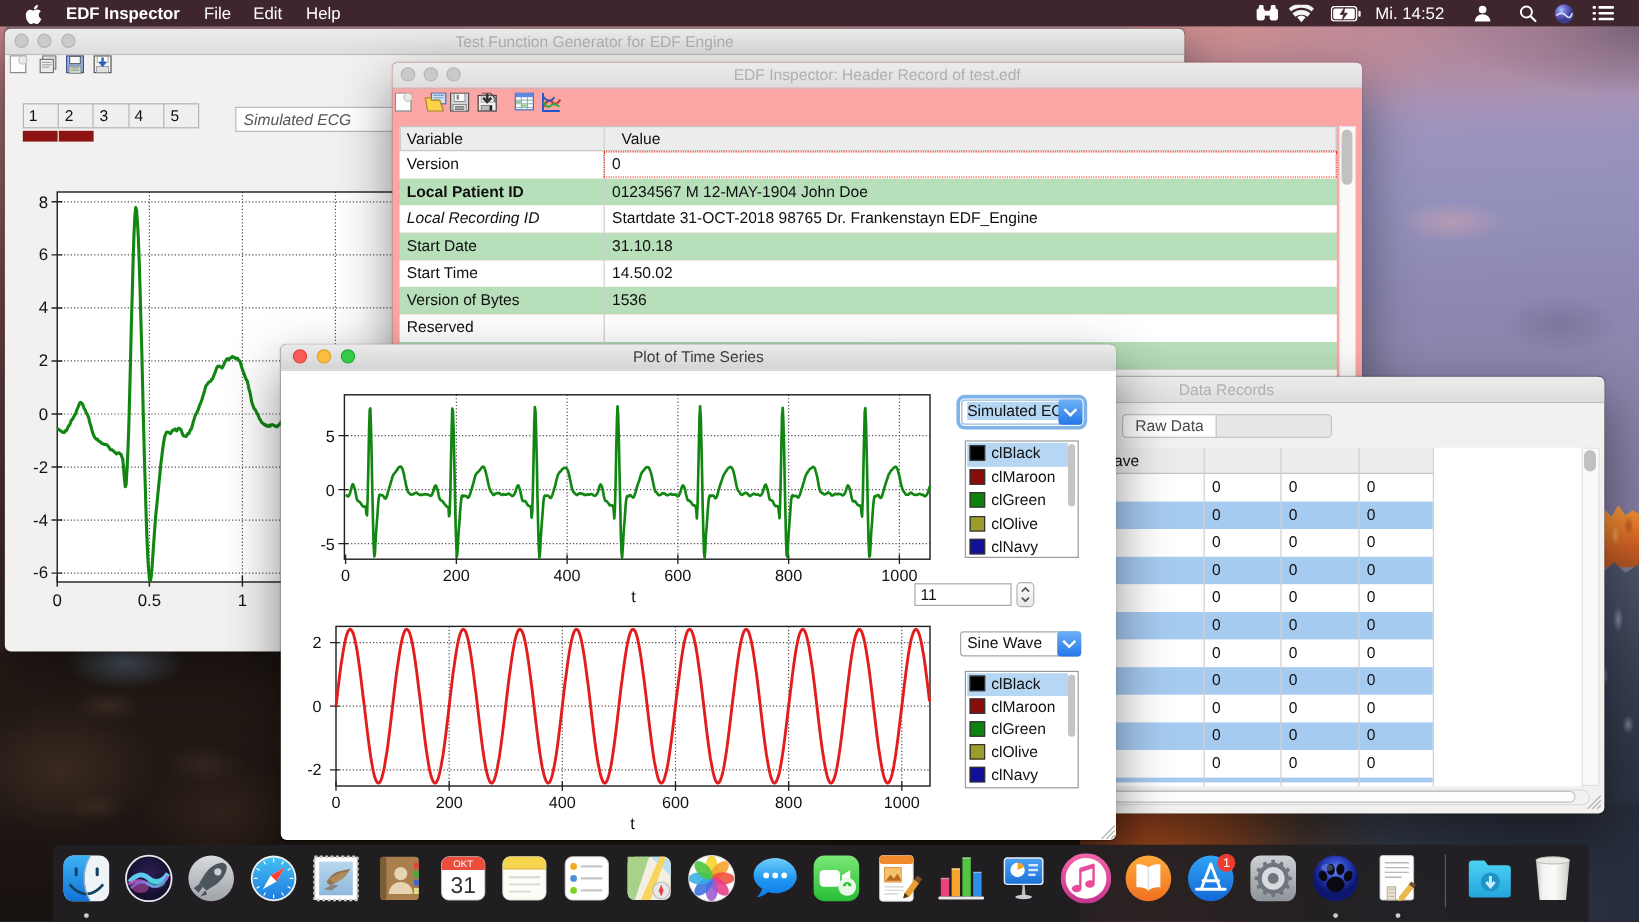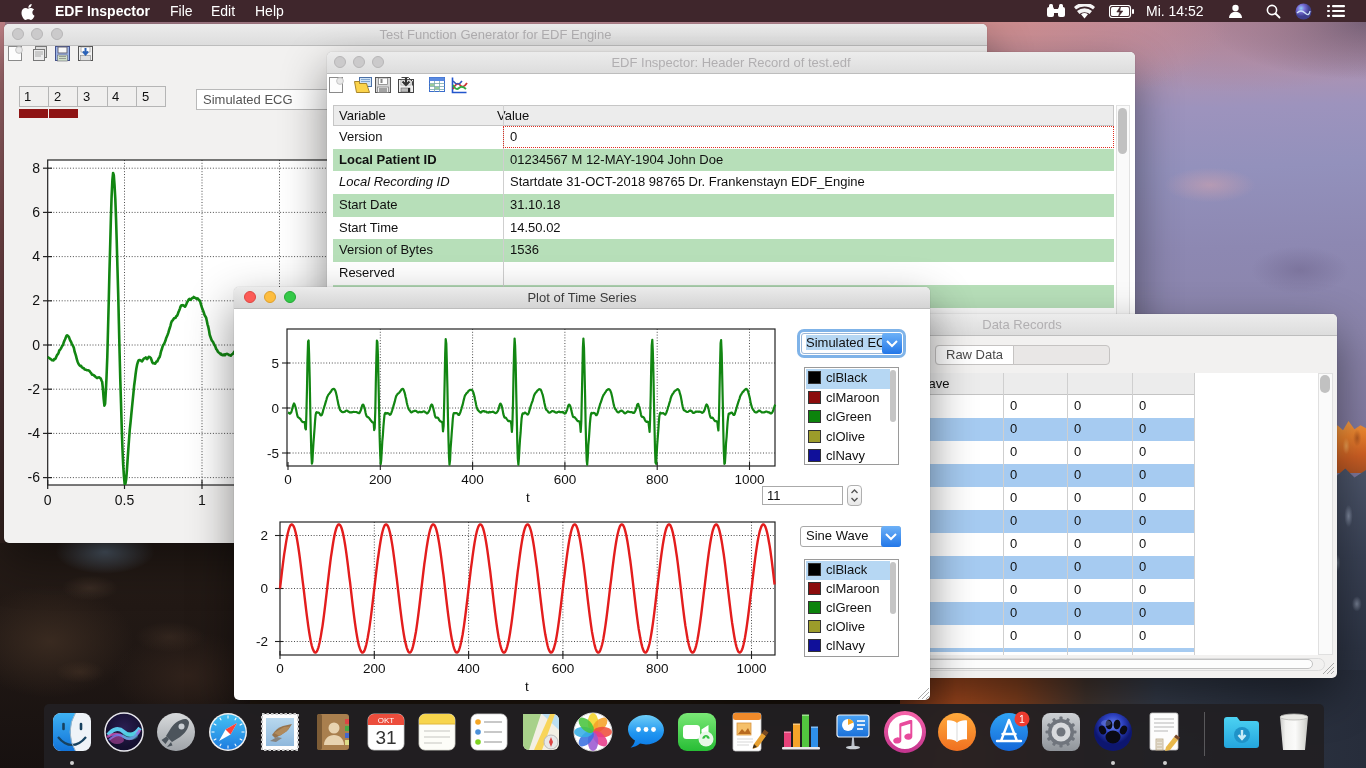--- a/index.html
+++ b/index.html
@@ -64,21 +64,21 @@
  <div class="abs" style="left:103px;top:62px;width:1px;height:21px;background:#b5b5b5;"></div>
  <div class="abs" style="left:132px;top:62px;width:1px;height:21px;background:#b5b5b5;"></div>
  <div class="cell" style="left:20px;top:65px;">1</div>
  <div class="cell" style="left:50px;top:65px;">2</div>
  <div class="cell" style="left:79px;top:65px;">3</div>
  <div class="cell" style="left:108px;top:65px;">4</div>
  <div class="cell" style="left:138px;top:65px;">5</div>
  <div class="abs" style="left:15px;top:85px;width:29px;height:9px;background:#8e1414;"></div>
  <div class="abs" style="left:45px;top:85px;width:29px;height:9px;background:#8e1414;"></div>
  <div class="abs" style="left:192px;top:65px;width:280px;height:21px;background:#fff;border:1px solid #b9b9b9;box-sizing:border-box;"></div>
- <div class="cell" style="left:199px;top:68px;color:#555;">Simulated ECG</div>
+ <div class="cell" style="left:199px;top:68px;color:#555;font-style:italic;">Simulated ECG</div>
  <svg class="abs" style="left:0;top:0" width="560" height="500" viewBox="0 0 560 500">
   <rect x="43.7" y="136" width="480" height="325" fill="#fff" stroke="none"></rect>
   <g stroke="#4d4d4d" stroke-width="1" stroke-dasharray="1,1.8" fill="none">
    <path d="M43.7 144.2H530M43.7 188.4H530M43.7 232.6H530M43.7 276.8H530M43.7 321H530M43.7 365.2H530M43.7 409.4H530M43.7 453.6H530"></path>
    <path d="M120.5 136V461M198 136V461M275.5 136V461M353 136V461M430.5 136V461M508 136V461"></path>
   </g>
   <rect x="43.7" y="136" width="480" height="325" fill="none" stroke="#222" stroke-width="1.2"></rect>
   <g stroke="#222" stroke-width="1.2">
    <line x1="39" y1="144.2" x2="48" y2="144.2"></line>
         <line x1="39" y1="188.4" x2="48" y2="188.4"></line>
@@ -102,21 +102,21 @@
         <text x="36" y="414" text-anchor="end">-4</text>
         <text x="36" y="458" text-anchor="end">-6</text>
    <text x="43.7" y="481" text-anchor="middle">0</text>
         <text x="120.5" y="481" text-anchor="middle">0.5</text>
         <text x="198" y="481" text-anchor="middle">1</text>
   </g>
   <polyline points="43.7,333.3 44.4,333.5 45.2,334.0 45.9,334.6 46.6,335.0 47.3,335.5 48.1,336.2 48.8,336.3 49.5,336.5 50.2,335.0 51.0,335.1 51.7,334.3 52.4,332.6 53.1,330.9 53.9,330.3 54.6,328.8 55.3,326.3 56.0,325.9 56.8,324.6 57.5,323.3 58.2,321.7 59.0,321.1 59.7,318.5 60.4,316.7 61.1,315.2 61.9,313.2 62.6,311.6 63.3,311.3 64.0,312.0 64.8,312.8 65.5,314.6 66.2,316.6 66.9,317.6 67.7,319.5 68.4,320.9 69.1,322.1 69.9,324.1 70.6,327.5 71.3,329.7 72.0,331.9 72.8,335.2 73.5,337.4 74.2,339.1 74.9,340.5 75.7,341.5 76.4,342.1 77.1,341.9 77.8,343.0 78.6,343.9 79.3,344.0 80.0,344.4 80.7,345.4 81.5,345.8 82.2,345.8 82.9,346.3 83.7,346.3 84.4,346.4 85.1,346.7 85.8,347.4 86.6,348.5 87.3,349.3 88.0,350.8 88.7,350.7 89.5,350.9 90.2,351.7 90.9,352.0 91.6,353.0 92.4,353.5 93.1,354.2 93.8,353.5 94.6,353.5 95.3,353.3 96.0,354.1 96.7,354.4 97.5,356.5 98.2,358.1 98.9,364.6 99.6,374.0 100.4,381.6 101.1,379.7 101.8,367.8 102.5,353.7 103.3,332.8 104.0,306.2 104.7,279.3 105.4,249.6 106.2,220.7 106.9,194.0 107.6,172.6 108.4,156.0 109.1,149.0 109.8,151.1 110.5,160.6 111.3,174.7 112.0,193.4 112.7,216.3 113.4,242.3 114.2,270.1 114.9,299.7 115.6,329.2 116.3,356.3 117.1,382.3 117.8,406.1 118.5,425.7 119.2,441.2 120.0,453.1 120.7,459.8 121.4,459.7 122.2,455.1 122.9,446.4 123.6,435.6 124.3,425.7 125.1,414.5 125.8,405.4 126.5,398.8 127.2,391.6 128.0,383.4 128.7,376.3 129.4,369.4 130.1,362.0 130.9,356.0 131.6,350.0 132.3,345.0 133.1,340.7 133.8,338.3 134.5,336.6 135.2,336.0 136.0,336.0 136.7,336.5 137.4,337.0 138.1,337.4 138.9,336.0 139.6,334.8 140.3,334.4 141.0,334.3 141.8,333.5 142.5,334.3 143.2,335.1 143.9,334.0 144.7,332.9 145.4,333.0 146.1,333.4 146.9,334.2 147.6,336.3 148.3,338.2 149.0,339.3 149.8,339.3 150.5,339.5 151.2,339.7 151.9,338.4 152.7,337.2 153.4,337.4 154.1,335.5 154.8,334.1 155.6,333.2 156.3,330.6 157.0,327.5 157.8,325.3 158.5,322.8 159.2,321.0 159.9,320.3 160.7,318.4 161.4,316.8 162.1,314.3 162.8,312.7 163.6,310.8 164.3,308.9 165.0,306.3 165.7,304.3 166.5,301.6 167.2,298.8 167.9,297.0 168.6,296.5 169.4,295.3 170.1,294.3 170.8,294.0 171.6,293.7 172.3,292.2 173.0,291.8 173.7,290.4 174.5,288.0 175.2,286.5 175.9,284.6 176.6,282.5 177.4,281.3 178.1,281.5 178.8,281.1 179.5,281.5 180.3,282.1 181.0,282.7 181.7,281.6 182.5,279.8 183.2,278.1 183.9,277.0 184.6,275.7 185.4,274.9 186.1,275.8 186.8,275.7 187.5,274.6 188.3,274.1 189.0,273.9 189.7,273.0 190.4,273.6 191.2,273.7 191.9,274.5 192.6,274.7 193.3,274.4 194.1,274.7 194.8,276.3 195.5,276.4 196.3,277.9 197.0,280.7 197.7,282.9 198.4,285.1 199.2,287.1 199.9,288.8 200.6,291.1 201.3,292.3 202.1,293.6 202.8,296.7 203.5,300.3 204.2,302.5 205.0,306.4 205.7,310.8 206.4,312.8 207.1,314.7 207.9,316.8 208.6,317.3 209.3,318.5 210.1,320.4 210.8,321.5 211.5,323.0 212.2,325.0 213.0,325.8 213.7,327.4 214.4,328.3 215.1,328.8 215.9,329.3 216.6,330.3 217.3,329.9 218.0,331.0 218.8,331.2 219.5,331.3 220.2,330.3 221.0,331.2 221.7,330.2 222.4,330.0 223.1,329.9 223.9,330.3 224.6,330.6 225.3,331.1 226.0,331.2 226.8,331.7 227.5,330.8 228.2,330.2 228.9,329.8 229.7,328.6 230.4,327.5 231.1,328.1 231.8,327.5 232.6,327.4 233.3,327.4 234.0,328.4 234.8,328.3 235.5,329.1 236.2,330.0 236.9,330.4 237.7,330.2 238.4,330.6 239.1,330.2 239.8,329.6 240.6,330.5 241.3,330.6 242.0,331.0 242.7,331.6 243.5,332.1 244.2,332.1 244.9,332.2 245.7,332.1 246.4,331.3 247.1,331.1 247.8,330.1 248.6,329.2 249.3,329.4 250.0,329.8 250.7,329.1 251.5,329.0 252.2,330.1 252.9,330.2 253.6,330.3 254.4,331.8 255.1,332.8 255.8,332.9 256.5,332.1 257.3,331.6 258.0,330.3 258.7,330.6 259.5,329.6 260.2,329.8 260.9,331.0 261.6,331.2 262.4,330.0 263.1,331.0 263.8,330.7 264.5,330.4 265.3,331.2 266.0,331.3 266.7,330.6 267.4,332.3 268.2,332.6 268.9,332.9 269.6,334.2 270.3,335.5 271.1,335.2 271.8,334.6 272.5,335.0 273.3,334.1 274.0,333.0 274.7,332.7 275.4,332.4 276.2,330.2 276.9,329.1 277.6,328.4 278.3,325.4 279.1,322.8 279.8,320.3 280.5,318.9 281.2,316.4 282.0,316.1 282.7,314.4 283.4,314.3 284.2,313.4 284.9,312.9 285.6,311.6 286.3,312.1 287.1,313.0 287.8,314.2 288.5,314.9 289.2,317.2 290.0,319.2 290.7,321.5 291.4,324.0 292.1,327.1 292.9,330.2 293.6,334.1 294.3,335.4 295.0,336.9 295.8,338.9 296.5,341.0 297.2,340.8 298.0,343.0 298.7,343.1 299.4,344.0 300.1,343.8 300.9,344.5 301.6,343.2 302.3,344.3 303.0,345.1 303.8,345.2 304.5,346.3 305.2,348.3 305.9,349.2 306.7,350.1 307.4,351.5 308.1,352.2 308.9,352.6 309.6,352.4 310.3,352.7 311.0,352.9 311.8,353.7 312.5,354.1 313.2,355.7 313.9,356.1 314.7,357.1 315.4,356.4 316.1,356.2 316.8,356.1 317.6,356.0 318.3,354.8 319.0,356.3 319.7,356.6 320.5,361.8 321.2,370.7 321.9,378.0 322.7,377.9 323.4,367.2 324.1,353.1 324.8,332.4 325.6,308.5 326.3,279.9 327.0,250.5 327.7,222.0 328.5,196.7 329.2,174.6 329.9,159.8 330.6,152.5 331.4,154.3 332.1,161.6 332.8,175.3 333.5,193.6" fill="none" stroke="#128612" stroke-width="2.6" stroke-linejoin="round"></polyline>
  </svg>
 </div>
 
-<div class="win" style="left:327px;top:52px;width:808px;height:380px;background:#ffffff;">
+<div class="win" style="left:327px;top:52px;width:808px;height:380px;background:#fca5a5;">
  <div class="titlebar"><span class="tl gray" style="left:7px"></span><span class="tl gray" style="left:26px"></span><span class="tl gray" style="left:45px"></span>EDF Inspector: Header Record of test.edf</div>
  <svg class="abs" style="left:2px;top:25px" width="140" height="17" viewBox="0 0 140 17">
   <g>
         <rect x="0.5" y="0.5" width="13" height="15" fill="#fdfdfd" stroke="#8a8a8a"></rect>
         <circle cx="11" cy="4" r="3.4" fill="#e8e8e8" stroke="#bbb" stroke-width="0.8"></circle>
       </g>
   <g transform="translate(25,0)">
         <rect x="5.5" y="0.5" width="12" height="9" fill="#cfe2f5" stroke="#4a6fa5"></rect>
         <path d="M7 2.5h9M7 4.5h9M7 6.5h6" stroke="#7aa0cc" stroke-width="0.9"></path>
         <path d="M0.5 4.5h5v2h7l3 9h-13z" fill="#fbd34a" stroke="#a8852a"></path>
@@ -145,21 +145,21 @@
       </g>
   <g transform="translate(122,0)">
         <path d="M1.5 0.5V15.5H15.5" fill="none" stroke="#2255cc" stroke-width="1.6"></path>
         <path d="M2 12 Q6 4 9 8 T16 6" stroke="#cc3333" stroke-width="1.8" fill="none"></path>
         <path d="M2 8 Q5 14 8 11 T15 12" stroke="#33aa44" stroke-width="1.8" fill="none"></path>
         <path d="M2 4 Q7 10 11 4" stroke="#3355bb" stroke-width="1.5" fill="none"></path>
       </g>
  </svg>
  <div class="abs" style="left:6px;top:53px;width:781px;height:21px;background:#ececec;border:1px solid #c6c6c6;box-sizing:border-box;"></div>
  <div class="cell" style="left:12px;top:56px;">Variable</div>
- <div class="cell" style="left:170px;top:56px;">Value</div>
+ <div class="cell" style="left:191px;top:56px;">Value</div>
  <div class="abs" style="left:6px;top:74px;width:781px;height:23px;background:#fff;"></div>
     <div class="cell" style="left:12px;top:77px;">Version</div>
     <div class="cell" style="left:183px;top:77px;">0</div>
     <div class="abs" style="left:6px;top:97px;width:781px;height:23px;background:#b7dfb9;"></div>
     <div class="cell" style="left:12px;top:100px;font-weight:bold;">Local Patient ID</div>
     <div class="cell" style="left:183px;top:100px;">01234567 M 12-MAY-1904 John Doe</div>
     <div class="abs" style="left:6px;top:119px;width:781px;height:23px;background:#fff;"></div>
     <div class="cell" style="left:12px;top:122px;font-style:italic;">Local Recording ID</div>
     <div class="cell" style="left:183px;top:122px;">Startdate 31-OCT-2018 98765 Dr. Frankenstayn EDF_Engine</div>
     <div class="abs" style="left:6px;top:142px;width:781px;height:23px;background:#b7dfb9;"></div>

